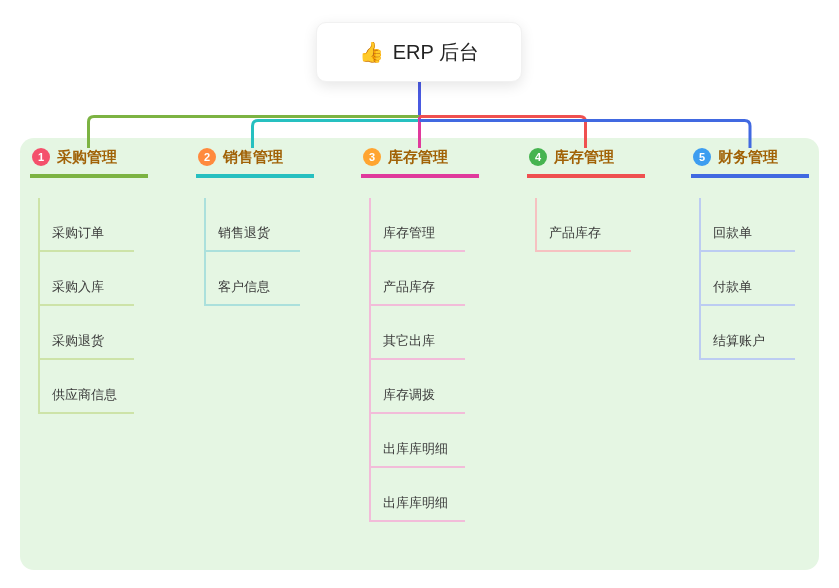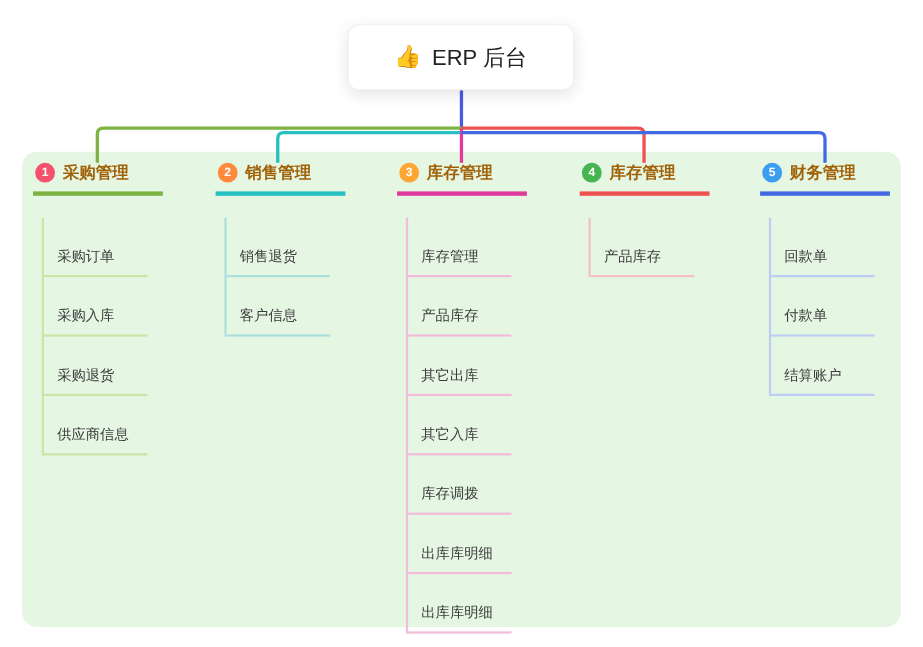--- a/index.html
+++ b/index.html
@@ -158,21 +158,20 @@
 
   <div class="branch b2" style="--c: #e03a9c; --light: #f2bcd9; --badge: #ffa531;">
     <div class="btitle">
       <span class="badge">3</span>
       <span class="btext">库存管理</span>
     </div>
     <div class="children">
       <div class="child">库存管理</div>
       <div class="child">产品库存</div>
       <div class="child">其它出库</div>
-      <div class="child">其它入库</div>
       <div class="child">库存调拨</div>
       <div class="child">出库库明细</div>
       <div class="child">出库库明细</div>
     </div>
   </div>
 
   <div class="branch b3" style="--c: #ef5050; --light: #f6c1c1; --badge: #46b450;">
     <div class="btitle">
       <span class="badge">4</span>
       <span class="btext">库存管理</span>

